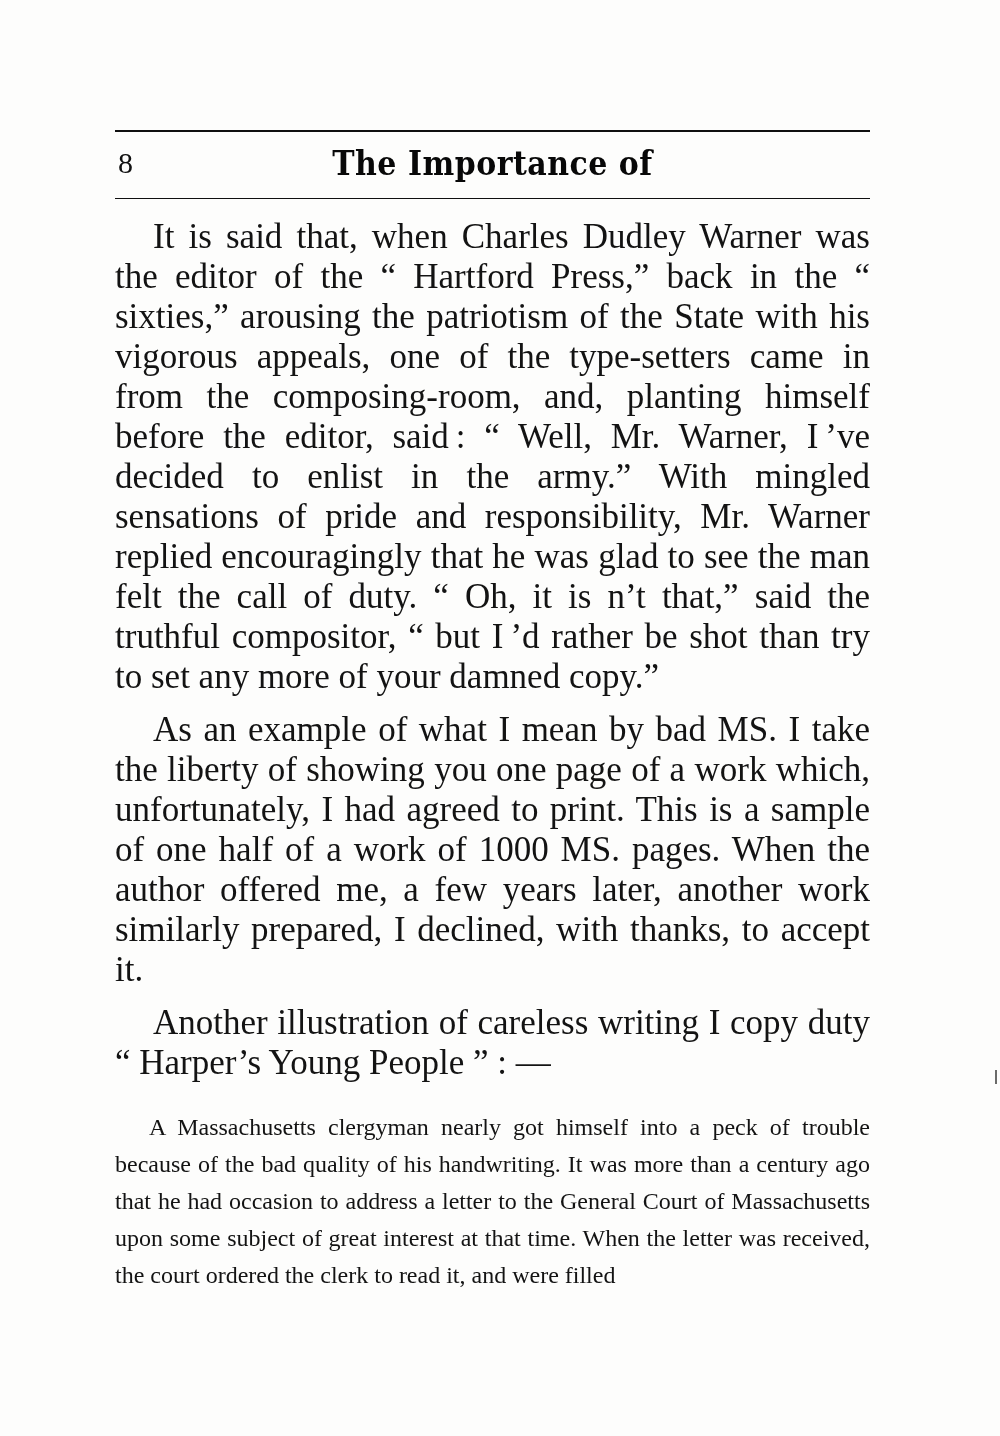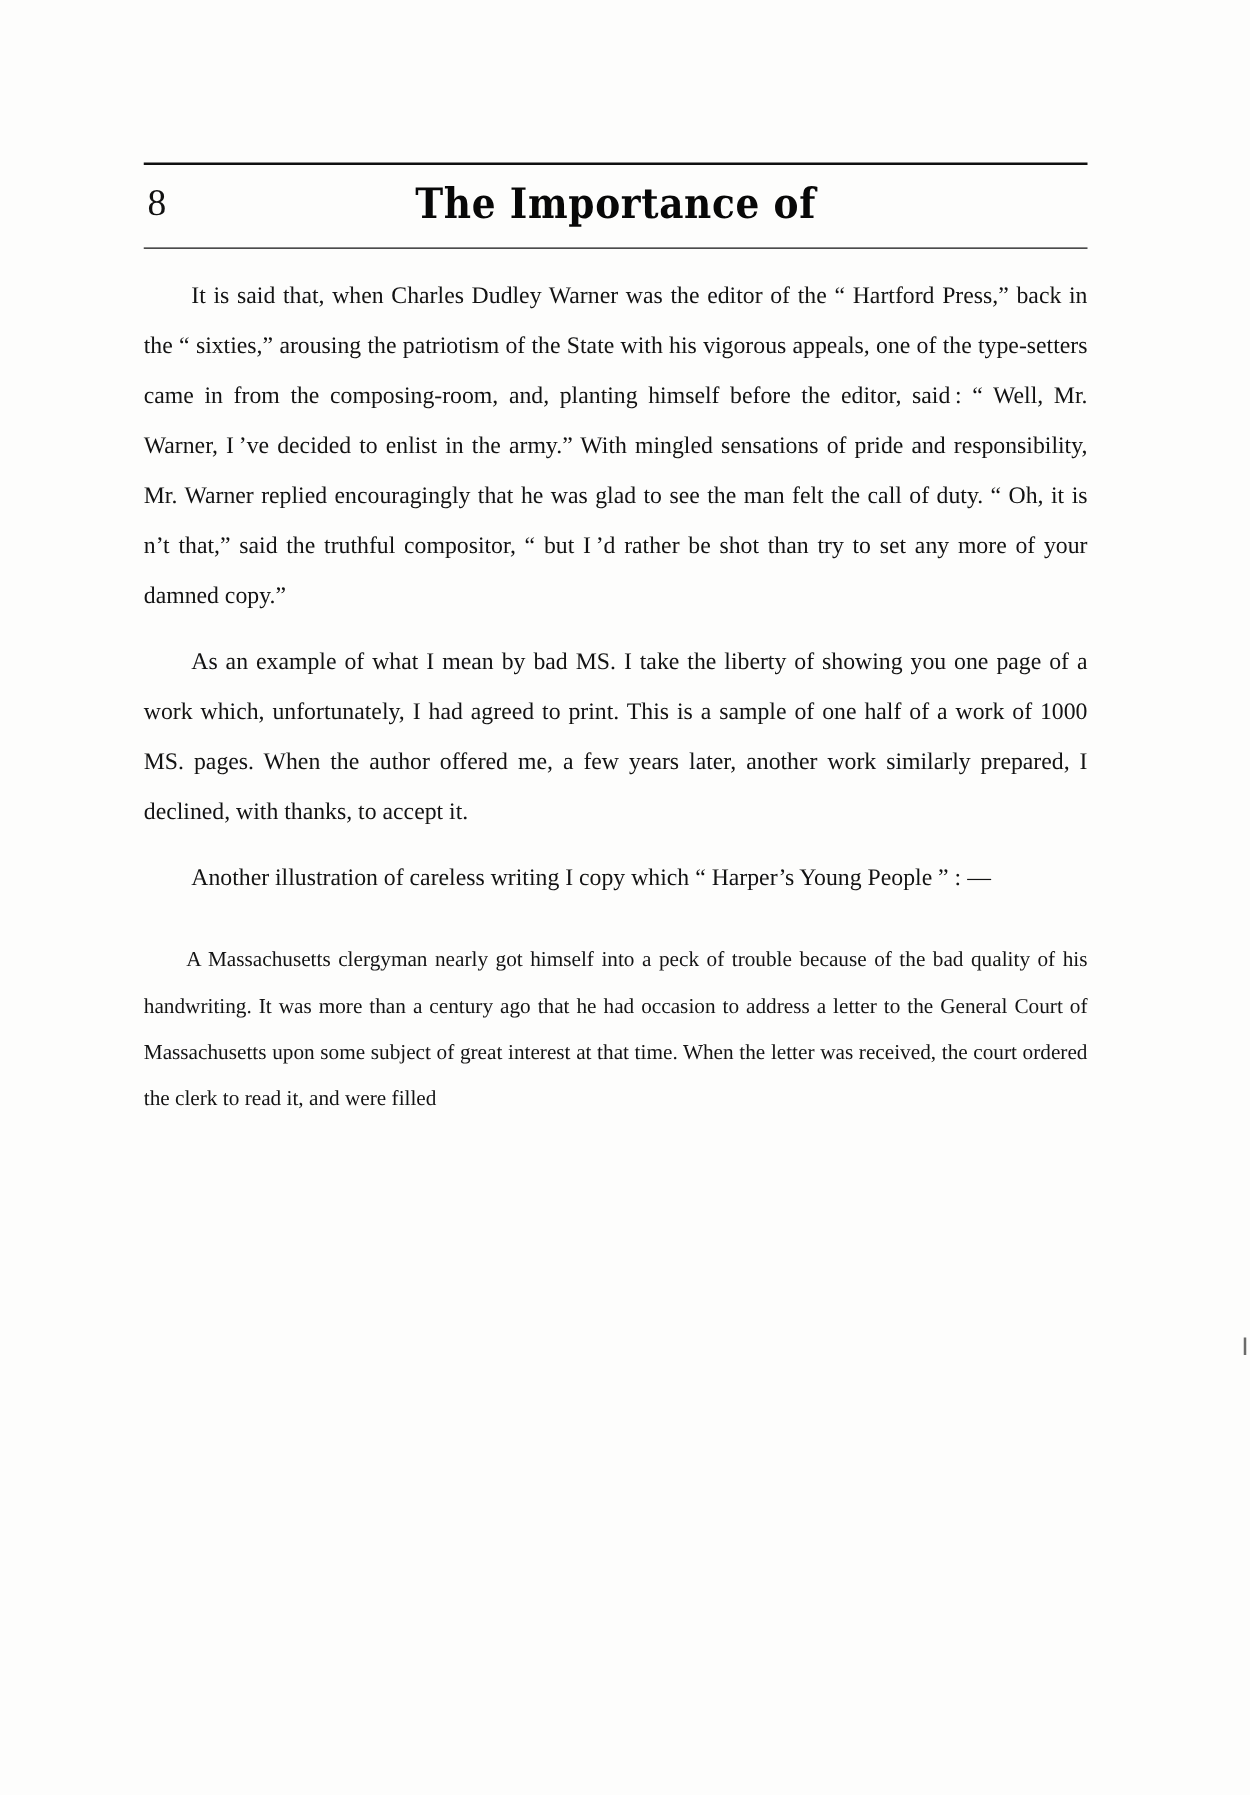--- a/index.html
+++ b/index.html
@@ -67,37 +67,37 @@
     transform: scaleY(1.12);
     transform-origin: center;
   }
   .body-text {
     margin-top: 18px;
   }
   p.para {
     margin: 0 0 0 0;
     text-align: justify;
     text-justify: inter-word;
-    font-size: 19px;
+    font-size: 35px;
     line-height: 40px;
     text-indent: 38px;
     color: #131313;
     font-family: "Liberation Serif", serif;
     hyphens: manual;
   }
   p.para + p.para {
     margin-top: 13px;
   }
   .quote-block {
     margin-top: 26px;
   }
   p.quote {
     margin: 0;
     text-align: justify;
-    font-size: 17px;
+    font-size: 24px;
     line-height: 37px;
     text-indent: 34px;
     color: #131313;
     font-family: "Liberation Serif", serif;
   }
   .margin-tick {
     position: absolute;
     right: 3px;
     top: 1070px;
     width: 2px;
@@ -118,21 +118,21 @@
     <div class="header-row">
       <div class="folio">8</div>
       <div class="running-head">The Importance of</div>
     </div>
 
     <div class="rule-bottom"></div>
 
     <div class="body-text">
       <p class="para">It is said that, when Charles Dudley Warner was the editor of the “ Hartford Press,” back in the “ sixties,” arousing the patriotism of the State with his vigorous appeals, one of the type-setters came in from the composing-room, and, planting himself before the editor, said : “ Well, Mr. Warner, I ’ve decided to enlist in the army.”   With mingled sensations of pride and responsibility, Mr. Warner replied encouragingly that he was glad to see the man felt the call of duty. “ Oh, it is n’t that,” said the truthful compositor, “ but I ’d rather be shot than try to set any more of your damned copy.”</p>
       <p class="para">As an example of what I mean by bad MS. I take the liberty of showing you one page of a work which, unfortunately, I had agreed to print.   This is a sample of one half of a work of 1000 MS. pages.   When the author offered me, a few years later, another work similarly prepared, I declined, with thanks, to accept it.</p>
-      <p class="para">Another illustration of careless writing I copy which “ Harper’s Young People ” : —</p>
+      <p class="para">Another illustration of careless writing I copy duty “ Harper’s Young People ” : —</p>
 
       <div class="quote-block">
         <p class="quote">A Massachusetts clergyman nearly got himself into a peck of trouble because of the bad quality of his handwriting.   It was more than a century ago that he had occasion to address a letter to the General Court of Massachusetts upon some subject of great interest at that time.   When the letter was received, the court ordered the clerk to read it, and were filled</p>
       </div>
     </div>
 
   </div>
 
   <div class="margin-tick"></div>
 

